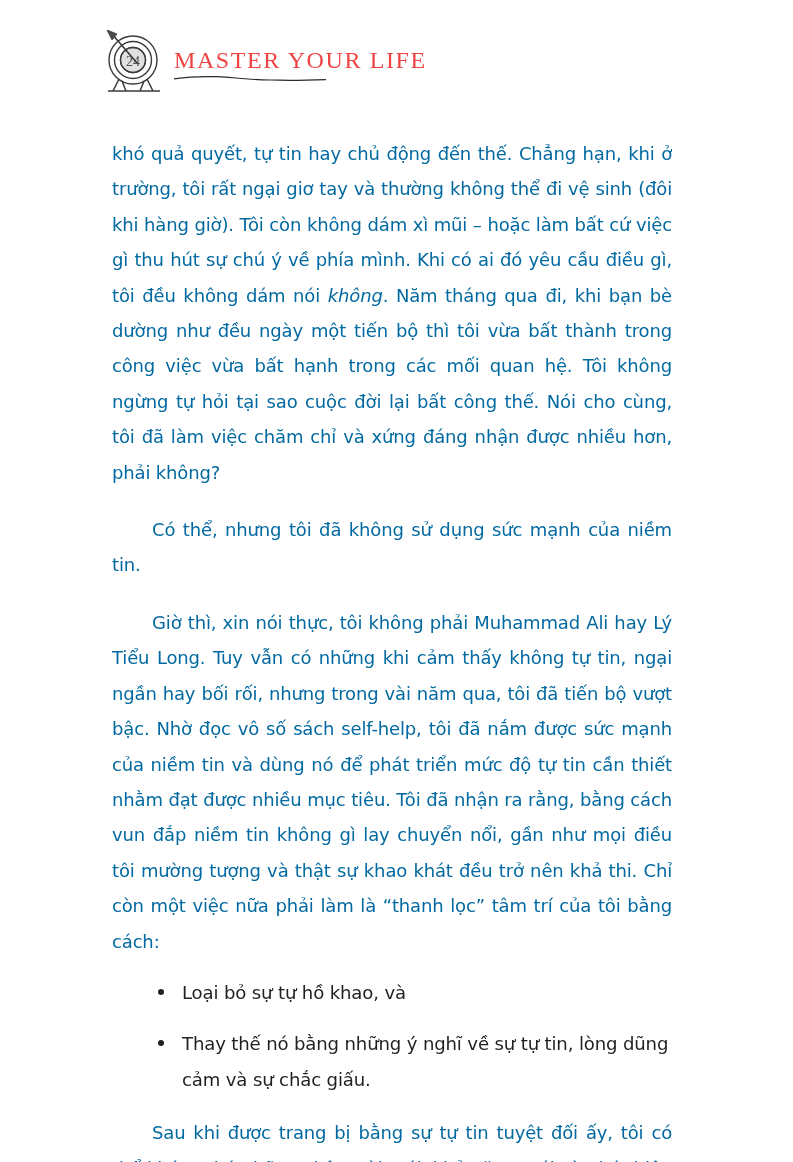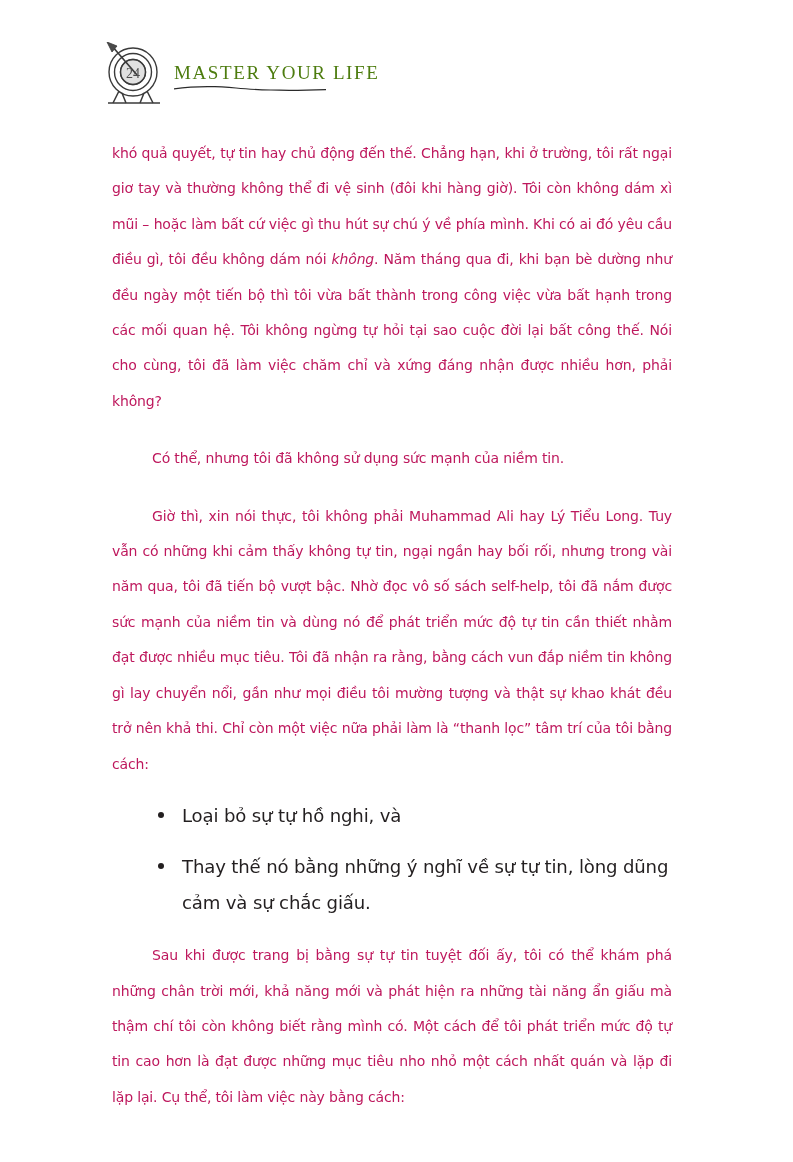--- a/index.html
+++ b/index.html
@@ -13,43 +13,43 @@
     height: 1162px;
     background: #ffffff;
     overflow: hidden;
     font-family: "DejaVu Sans", sans-serif;
   }
 
   
   .header {
     position: absolute;
     left: 100px;
-    top: 42px;
+    top: 30px;
     display: flex;
     align-items: center;
     gap: 8px;
   }
   .logo-mark {
     width: 66px;
     height: 66px;
     flex: 0 0 auto;
     display: block;
   }
   .header-title-wrap {
     position: relative;
     display: flex;
     flex-direction: column;
     justify-content: center;
     padding-top: 4px;
   }
   .header-title {
     font-family: "Liberation Serif", serif;
-    font-size: 19px;
+    font-size: 24px;
     letter-spacing: 1.6px;
-    color: #4d7c0f;
+    color: #ef4444;
     line-height: 1;
     white-space: nowrap;
   }
   .header-rule {
     margin-top: 3px;
     width: 152px;
     height: 7px;
     display: block;
   }
 
@@ -58,23 +58,23 @@
     position: absolute;
     left: 112px;
     top: 136px;
     width: 560px;
   }
   .para {
     margin: 0 0 0px 0;
     text-align: justify;
     text-justify: inter-word;
     font-family: "DejaVu Sans", sans-serif;
-    font-size: 14px;
+    font-size: 18px;
     line-height: 35.4px;
-    color: #be185d;
+    color: #0369a1;
     letter-spacing: -0.15px;
   }
   .para.indent {
     text-indent: 40px;
   }
   .para + .para {
     margin-top: 22px;
   }
   .para em {
     font-style: italic;
@@ -166,21 +166,21 @@
       <span>Có thể, nhưng tôi đã không sử dụng sức mạnh của niềm tin.</span>
     </p>
 
     <p class="para indent">
       <span>Giờ thì, xin nói thực, tôi không phải Muhammad Ali hay Lý Tiểu Long. Tuy vẫn có những khi cảm thấy không tự tin, ngại ngần hay bối rối, nhưng trong vài năm qua, tôi đã tiến bộ vượt bậc. Nhờ đọc vô số sách self-help, tôi đã nắm được sức mạnh của niềm tin và dùng nó để phát triển mức độ tự tin cần thiết nhằm đạt được nhiều mục tiêu. Tôi đã nhận ra rằng, bằng cách vun đắp niềm tin không gì lay chuyển nổi, gần như mọi điều tôi mường tượng và thật sự khao khát đều trở nên khả thi. Chỉ còn một việc nữa phải làm là “thanh lọc” tâm trí của tôi bằng cách:</span>
     </p>
 
     <ul class="bullets">
       <li class="bullet-item">
         <span class="bullet-dot"></span>
-        <span>Loại bỏ sự tự hồ nghi, và</span>
+        <span>Loại bỏ sự tự hồ khao, và</span>
       </li>
       <li class="bullet-item">
         <span class="bullet-dot"></span>
         <span>Thay thế nó bằng những ý nghĩ về sự tự tin, lòng dũng cảm và sự chắc giấu.</span>
       </li>
     </ul>
 
     <p class="para indent after-list">
       <span>Sau khi được trang bị bằng sự tự tin tuyệt đối ấy, tôi có thể khám phá những chân trời mới, khả năng mới và phát hiện ra những tài năng ẩn giấu mà thậm chí tôi còn không biết rằng mình có. Một cách để tôi phát triển mức độ tự tin cao hơn là đạt được những mục tiêu nho nhỏ một cách nhất quán và lặp đi lặp lại. Cụ thể, tôi làm việc này bằng cách:</span>
     </p>

